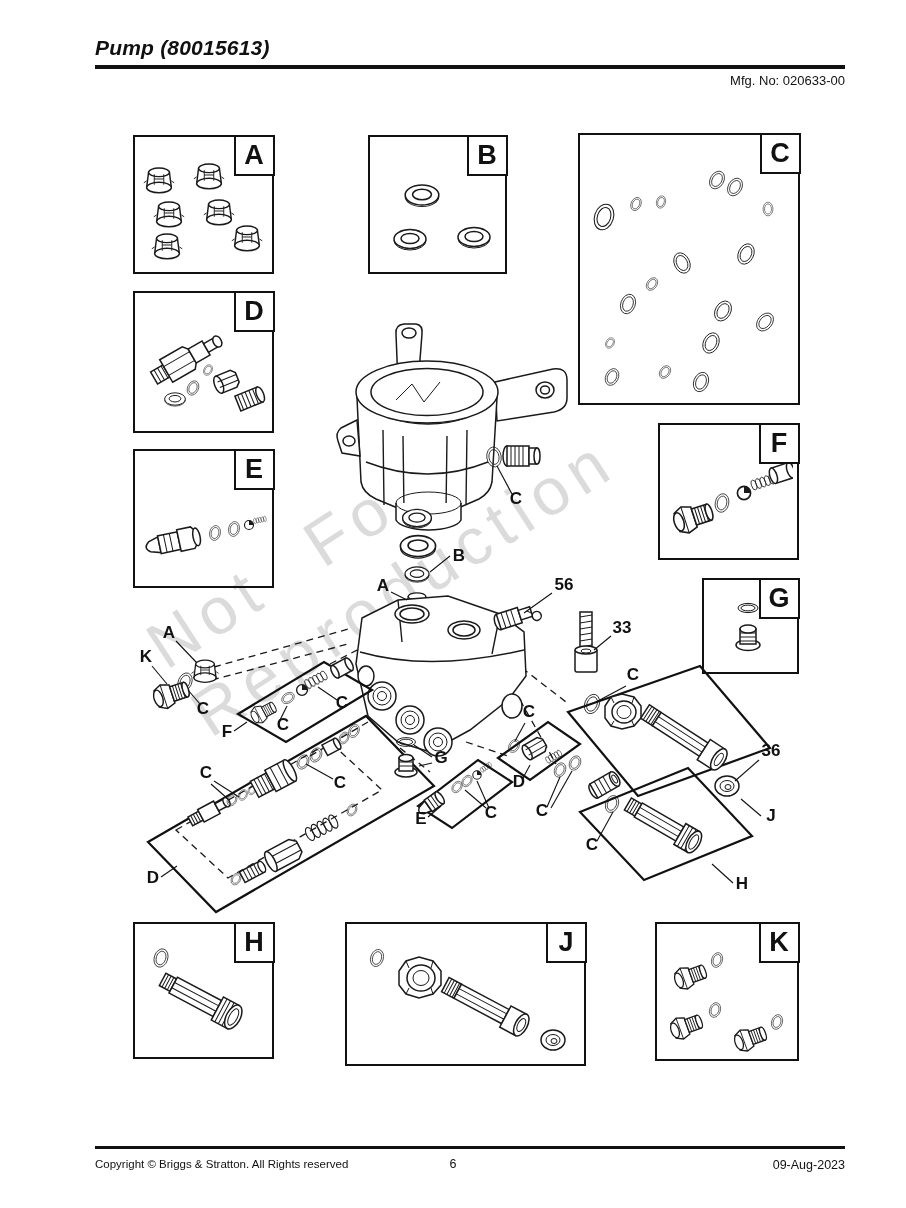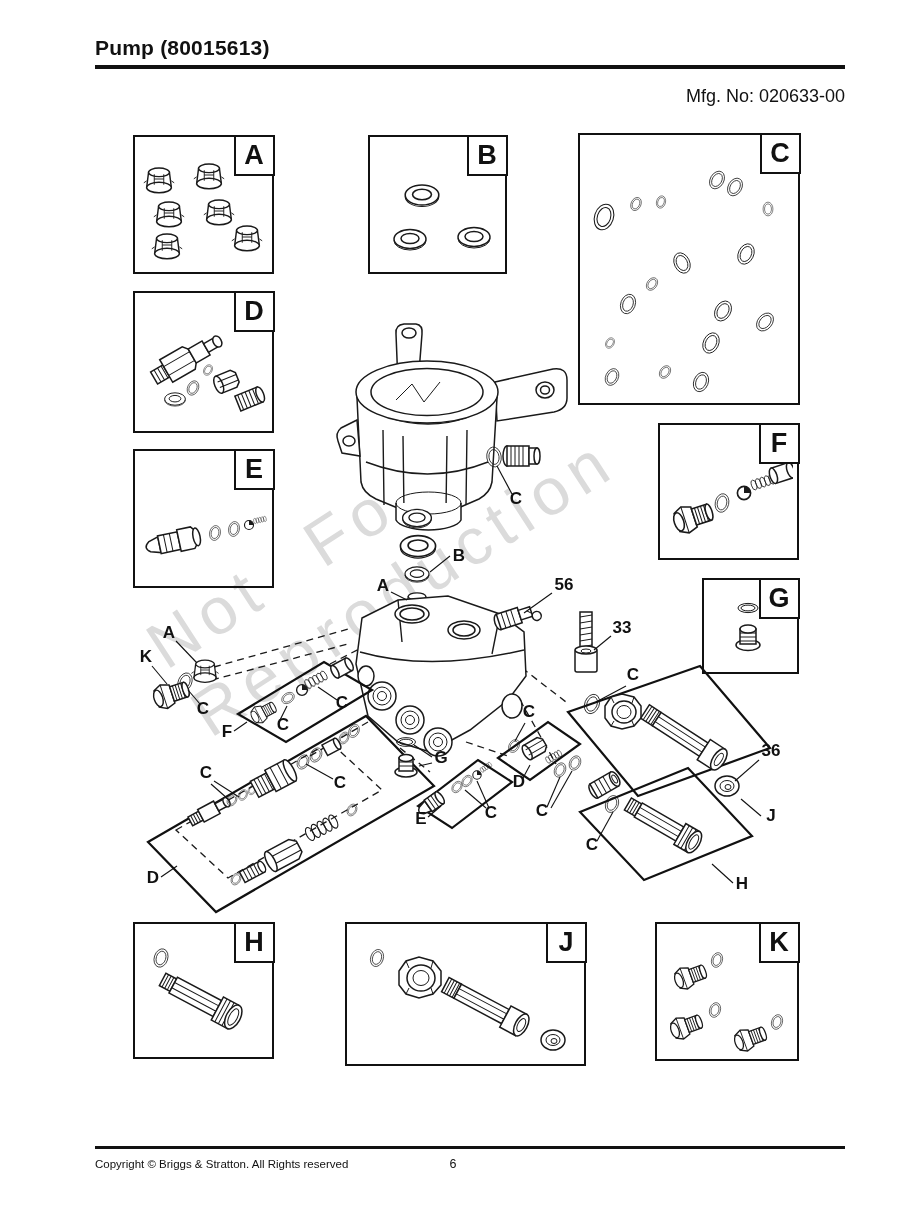--- a/index.html
+++ b/index.html
@@ -1,22 +1,22 @@
 <!DOCTYPE html>
 <html><head>
 <meta charset="utf-8">
 <style>
   html,body{margin:0;padding:0;background:#fff;}
   .page{position:relative;width:906px;height:1208px;background:#fff;overflow:hidden;
         font-family:"Liberation Sans",sans-serif;color:#111;}
   
-  .title{position:absolute;left:95px;top:36px;font-size:21px;font-weight:bold;letter-spacing:.2px;}
+  .title{position:absolute;left:95px;top:36px;font-style:italic;font-size:21px;font-weight:bold;letter-spacing:.2px;}
   .rule-top{position:absolute;left:95px;top:65px;width:750px;height:4px;background:#111;}
   .note{position:absolute;left:95px;top:73px;font-size:12.5px;}
-  .mfg{position:absolute;left:95px;top:86px;width:750px;text-align:right;font-size:18px;}
+  .mfg{position:absolute;left:95px;top:73px;width:750px;text-align:right;font-size:13px;}
   
   .rule-bottom{position:absolute;left:95px;top:1146px;width:750px;height:2.5px;background:#111;}
   .footer-copy{position:absolute;left:95px;top:1158px;font-size:11.5px;text-align:center;}
   .footer-page{position:absolute;left:0;top:1157px;width:100%;text-align:center;font-size:12.5px;}
   .footer-date{position:absolute;left:95px;top:1158px;width:750px;text-align:right;font-size:12.5px;}
   
   .watermark{position:absolute;left:132px;top:618px;transform:rotate(-33deg);transform-origin:0 0;
              color:#dbdbdb;font-size:66px;letter-spacing:8px;word-spacing:34px;line-height:1.22;
              white-space:nowrap;z-index:1;}
   
@@ -552,14 +552,15 @@
       <use href="#g-oring" transform="translate(58,86) scale(0.6) rotate(18)"></use>
       <use href="#g-hexplug" transform="translate(94,114) rotate(-20) scale(0.85)"></use>
       <use href="#g-oring" transform="translate(120,98) scale(0.6) rotate(18)"></use>
     </svg>
     <div class="box-tab">K</div>
   </div>
 
   <div class="rule-bottom"></div>
   <div class="footer-copy">Copyright © Briggs &amp; Stratton. All Rights reserved</div>
   <div class="footer-page">6</div>
+  <div class="footer-date">09-Aug-2023</div>
 
 </div>
 
 </body></html>

